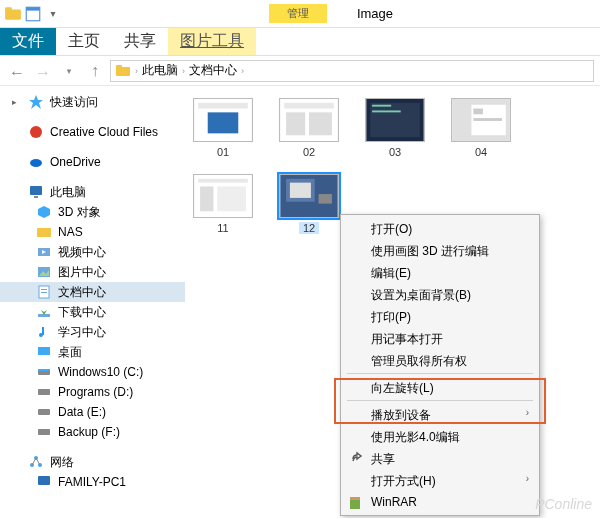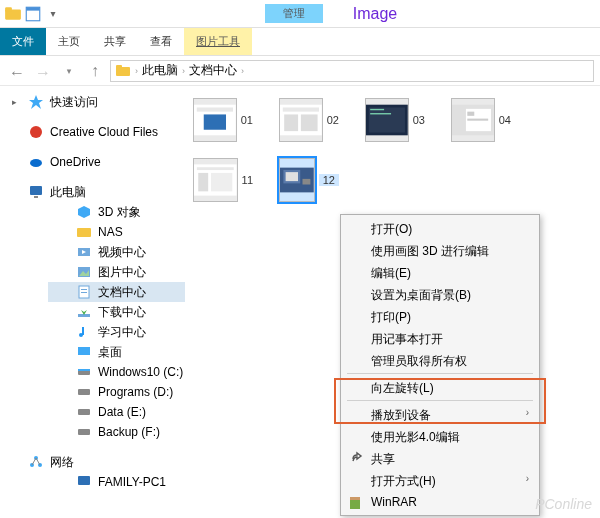--- a/index.html
+++ b/index.html
@@ -2,45 +2,45 @@
 <html><head>
 <meta charset="utf-8">
 <style>
 * { box-sizing: border-box; margin: 0; padding: 0; font-family: "Microsoft YaHei", "Segoe UI", sans-serif; }
 body { width: 600px; height: 518px; overflow: hidden; background: #fff; position: relative; }
 
 .titlebar { height: 28px; display: flex; align-items: center; border-bottom: 1px solid #e0e0e0; background: #fff; }
 .titlebar .qat { display: flex; align-items: center; gap: 2px; padding-left: 4px; }
 .qat-icon { width: 18px; height: 18px; display: inline-flex; align-items: center; justify-content: center; }
 .titlebar .title-center { flex: 1; text-align: center; display: flex; justify-content: center; align-items: center; gap: 30px; }
-.ribbon-context { background: #7dd3fc; color: #555; font-size: 11px; padding: 2px 18px; }
-.window-title { font-size: 16px; color: #6d28d9; }
+.ribbon-context { background: #fde047; color: #555; font-size: 11px; padding: 2px 18px; }
+.window-title { font-size: 13px; color: #000000; }
 
 .ribbon-tabs { height: 28px; display: flex; align-items: stretch; border-bottom: 1px solid #e0e0e0; }
-.ribbon-tab { padding: 0 12px; font-size: 11px; display: flex; align-items: center; cursor: pointer; color: #333; }
+.ribbon-tab { padding: 0 12px; font-size: 16px; display: flex; align-items: center; cursor: pointer; color: #333; }
 .ribbon-tab.file { background: #0078a0; color: #fff; }
 .ribbon-tab.context { background: #fff2a8; color: #555; text-decoration: underline; }
 
 .addressbar { height: 30px; display: flex; align-items: center; padding: 2px 6px; gap: 4px; border-bottom: 1px solid #e8e8e8; }
 .nav-arrow { width: 22px; height: 22px; display: inline-flex; align-items: center; justify-content: center; color: #888; cursor: pointer; }
 .breadcrumb { flex: 1; border: 1px solid #d0d0d0; height: 22px; display: flex; align-items: center; padding: 0 4px; font-size: 12px; gap: 4px; }
 .crumb-icon { width: 16px; height: 16px; display: inline-block; }
 .crumb-sep { color: #999; font-size: 9px; }
 
 .body { display: flex; height: calc(518px - 28px - 28px - 30px); }
 .sidebar { width: 185px; overflow-y: auto; padding: 6px 0; font-size: 12px; }
 .nav-item { display: flex; align-items: center; gap: 6px; padding: 2px 0 2px 12px; cursor: pointer; height: 20px; }
-.nav-item.indent { padding-left: 28px; margin-left: 48px; }
+.nav-item.indent { padding-left: 36px; }
 .nav-item.selected { background: #d8e6f2; }
 .nav-item .chevron { width: 10px; color: #666; font-size: 9px; display: inline-block; }
 .nav-icon { width: 16px; height: 16px; display: inline-flex; align-items: center; justify-content: center; }
 .nav-spacer { height: 10px; }
 
 .content { flex: 1; padding: 12px 8px; display: flex; flex-wrap: wrap; align-content: flex-start; gap: 16px 26px; }
-.thumb { width: 60px; display: flex; flex-direction: row; align-items: center; gap: 4px; cursor: pointer; }
+.thumb { width: 60px; display: flex; flex-direction: column; align-items: center; gap: 4px; cursor: pointer; }
 .thumb-img { width: 60px; height: 44px; border: 1px solid #bbb; background: #eaeaea; display: flex; align-items: center; justify-content: center; overflow: hidden; }
 .thumb-img svg { width: 100%; height: 100%; }
 .thumb.selected .thumb-img { outline: 2px solid #1e90ff; background: #cde6ff; }
 .thumb-label { font-size: 11px; color: #333; }
 .thumb.selected .thumb-label { background: #cde6ff; padding: 0 4px; }
 
 .context-menu { position: absolute; left: 340px; top: 214px; width: 200px; background: #f5f5f5; border: 1px solid #b0b0b0; box-shadow: 2px 2px 6px rgba(0,0,0,0.25); font-size: 12px; padding: 2px 0; }
 .ctx-item { padding: 4px 10px 4px 30px; display: flex; justify-content: space-between; cursor: pointer; position: relative; height: 22px; }
 .ctx-icon { position: absolute; left: 6px; width: 16px; height: 16px; display: inline-flex; align-items: center; justify-content: center; }
 .ctx-sub { color: #666; font-size: 10px; }
@@ -76,21 +76,20 @@
   <div class="title-center">
     <span class="ribbon-context">管理</span>
     <span class="window-title">Image</span>
   </div>
 </div>
 
 <div class="ribbon-tabs">
   <div class="ribbon-tab file">文件</div>
   <div class="ribbon-tab">主页</div>
   <div class="ribbon-tab">共享</div>
-  <div class="ribbon-tab">查看</div>
   <div class="ribbon-tab context">图片工具</div>
 </div>
 
 <div class="addressbar">
   <span class="nav-arrow">←</span>
   <span class="nav-arrow" style="color:#ccc">→</span>
   <span class="nav-arrow" style="font-size:9px">▾</span>
   <span class="nav-arrow">↑</span>
   <div class="breadcrumb">
     <span class="crumb-icon"><svg viewBox="0 0 16 16">

